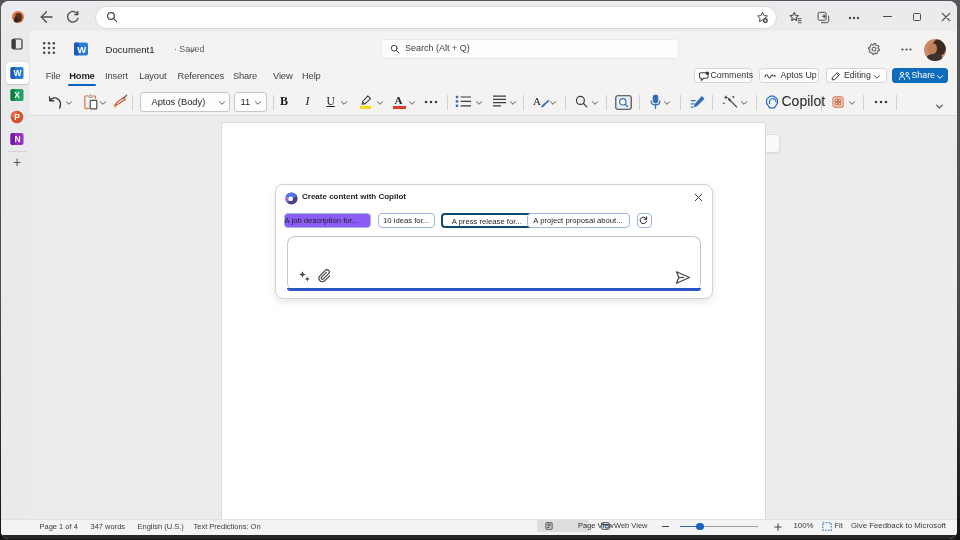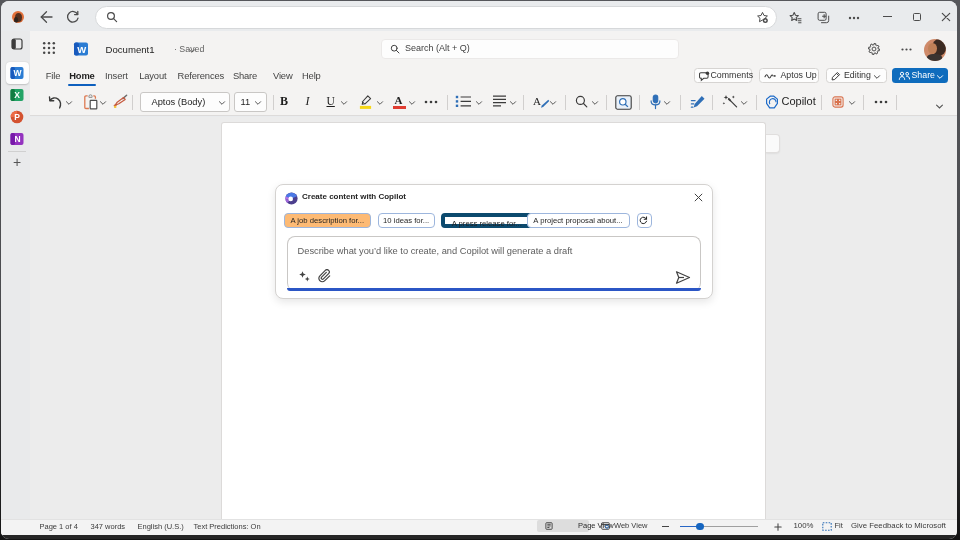--- a/index.html
+++ b/index.html
@@ -303,21 +303,21 @@
       <path d="M1.9 8 l0.4 0.9 0.9 0.4 -0.9 0.4 -0.4 0.9 -0.4 -0.9 -0.9 -0.4 0.9 -0.4 Z" fill="#3b3b3b" stroke="none"></path>
     </svg>
 <svg class="chev" style="left:738.5px;top:98px;" width="8" height="8" viewBox="0 0 8 8" fill="none" stroke="#555" stroke-width="1" stroke-linecap="round">
       <path d="M1.4 2.7 L4 5.3 L6.6 2.7"></path>
     </svg>
 <div class="sep" style="left:755px;"></div>
 <svg class="abs" style="left:764px;top:93.5px;" width="14" height="14" viewBox="0 0 15 15" fill="none" stroke="#1f6cc9" stroke-width="1.3" stroke-linejoin="round">
       <path d="M5.5 1.3 L9.5 1.3 L13.3 4.4 L13.3 9 L10 13.7 L5 13.7 L1.7 9 L1.7 4.4 Z"></path>
       <path d="M5.2 9.8 C4 7.5 5 4.5 7.5 4 C10 3.5 12 5.5 11.8 7.8" stroke-width="1.2"></path>
     </svg>
-<div class="abs" style="left:780.5px;top:95px;font-size:11px;line-height:10.5px;color:#242424;">Copilot</div>
+<div class="abs" style="left:780.5px;top:95px;font-size:14px;line-height:10.5px;color:#242424;">Copilot</div>
 <div class="sep" style="left:820px;"></div>
 <svg class="abs" style="left:830.5px;top:94.5px;" width="12" height="12" viewBox="0 0 13 13" fill="none" stroke="#d9734f" stroke-width="1.2">
       <rect x="1" y="1" width="11" height="11" rx="2.2"></rect>
       <rect x="3.4" y="3.4" width="2.6" height="2.6"></rect>
       <rect x="7" y="3.4" width="2.6" height="2.6"></rect>
       <rect x="3.4" y="7" width="2.6" height="2.6"></rect>
       <rect x="7" y="7" width="2.6" height="2.6"></rect>
     </svg>
 <svg class="chev" style="left:846.5px;top:98px;" width="8" height="8" viewBox="0 0 8 8" fill="none" stroke="#555" stroke-width="1" stroke-linecap="round">
       <path d="M1.4 2.7 L4 5.3 L6.6 2.7"></path>
@@ -342,32 +342,31 @@
       <circle cx="6.5" cy="6.5" r="6.1" fill="#4c3f8e"></circle>
       <path d="M0.6 5.1 A6.1 6.1 0 0 1 12 4.3 L6.5 6.5 Z" fill="#4b79e6"></path>
       <path d="M0.45 7.8 A6.1 6.1 0 0 1 0.75 4.4 L6.5 6.5 Z" fill="#b173e8"></path>
       <path d="M0.45 7.8 A6.1 6.1 0 0 0 2.2 10.9 L6.5 6.5 Z" fill="#9d65d8"></path>
       <circle cx="5.7" cy="6.9" r="2.3" fill="#ffffff"></circle>
     </svg>
 <div class="abs" style="left:301px;top:192px;font-size:8px;line-height:8.5px;font-weight:bold;color:#242424;">Create content with Copilot</div>
 <svg class="abs" style="left:693px;top:192px;" width="9" height="9" viewBox="0 0 9 9" stroke="#424242" stroke-width="1" stroke-linecap="round">
       <path d="M1.1 1.1 L7.9 7.9 M7.9 1.1 L1.1 7.9"></path>
     </svg>
-<div class="abs" style="left:282.6px;top:212px;width:87.4px;height:14.5px;border:1px solid #9db6dd;border-radius:4px;background:#fdba74;font-size:7.7px;color:#1f1f1f;line-height:13px;text-align:center;white-space:nowrap;">A job description for...</div>
+<div class="abs" style="left:282.6px;top:212px;width:87.4px;height:14.5px;border:1px solid #9db6dd;border-radius:4px;background:#8b5cf6;font-size:7.7px;color:#1f1f1f;line-height:13px;white-space:nowrap;">A job description for...</div>
 <div class="abs" style="left:376.6px;top:212px;width:57px;height:14.5px;border:1px solid #9db6dd;border-radius:4px;background:#fff;font-size:7.7px;color:#1f1f1f;line-height:13px;text-align:center;white-space:nowrap;">10 ideas for...</div>
-<div class="abs" style="left:439.8px;top:212px;width:92px;height:14.5px;border:4px solid #0c4a6e;border-radius:4px;background:#fff;font-size:7.7px;color:#1f1f1f;line-height:13px;text-align:center;white-space:nowrap;">A press release for...</div>
+<div class="abs" style="left:439.8px;top:212px;width:92px;height:14.5px;border:2px solid #0c4a6e;border-radius:4px;background:#fff;font-size:7.7px;color:#1f1f1f;line-height:13px;text-align:center;white-space:nowrap;">A press release for...</div>
 <div class="abs" style="left:525.5px;top:212px;width:103px;height:14.5px;border:1px solid #9db6dd;border-radius:4px;background:#fff;font-size:7.7px;color:#1f1f1f;line-height:13px;text-align:center;white-space:nowrap;">A project proposal about...</div>
 <div class="abs" style="left:635.7px;top:212px;width:15px;height:14.5px;border:1px solid #9db6dd;border-radius:4px;background:#fff;"></div>
 <svg class="abs" style="left:638.4px;top:214.5px;" width="9" height="9" viewBox="0 0 10 10" fill="none" stroke="#1f1f1f" stroke-width="1.1" stroke-linecap="round">
       <path d="M8.4 5.8 A3.6 3.6 0 1 1 8.2 3.4"></path>
       <path d="M8.4 1 V3.6 H5.8"></path>
     </svg>
 <div class="abs" style="left:285.5px;top:234.5px;width:414px;height:55px;background:#ffffff;border:1px solid #c9c7c5;border-bottom:none;border-radius:8px;"></div>
 <div class="abs" style="left:285.5px;top:286.5px;width:414px;height:3px;background:#2b56c5;border-radius:0 0 8px 8px;"></div>
-<div class="abs" style="left:296.5px;top:244.5px;font-size:9.3px;line-height:10px;color:#5c5c5c;">Describe what you’d like to create, and Copilot will generate a draft</div>
 <svg class="abs" style="left:297px;top:269px;" width="13" height="13" viewBox="0 0 13 13" fill="#424242">
       <path d="M4.5 1.2 L5.4 3.6 L7.8 4.5 L5.4 5.4 L4.5 7.8 L3.6 5.4 L1.2 4.5 L3.6 3.6 Z"></path>
       <path d="M9.3 6.6 L10 8.3 L11.7 9 L10 9.7 L9.3 11.4 L8.6 9.7 L6.9 9 L8.6 8.3 Z"></path>
     </svg>
 <svg class="abs" style="left:317px;top:268px;" width="14" height="15" viewBox="0 0 14 15" fill="none" stroke="#424242" stroke-width="1.2" stroke-linecap="round">
       <path d="M11.7 6.8 L6.8 11.7 C5.4 13.1 3.2 13.1 1.9 11.7 C0.5 10.4 0.5 8.2 1.9 6.8 L7.3 1.4 C8.2 0.5 9.7 0.5 10.6 1.4 C11.5 2.3 11.5 3.8 10.6 4.7 L5.4 9.9 C4.9 10.4 4.1 10.4 3.6 9.9 C3.1 9.4 3.1 8.6 3.6 8.1 L8.3 3.4"></path>
     </svg>
 <svg class="abs" style="left:674px;top:268.5px;" width="16" height="15" viewBox="0 0 16 15" fill="none" stroke="#424242" stroke-width="1.2" stroke-linejoin="round">
       <path d="M1.5 1.8 L14.5 7.5 L1.5 13.2 L3.8 7.5 Z"></path>
       <path d="M3.8 7.5 H9"></path>

